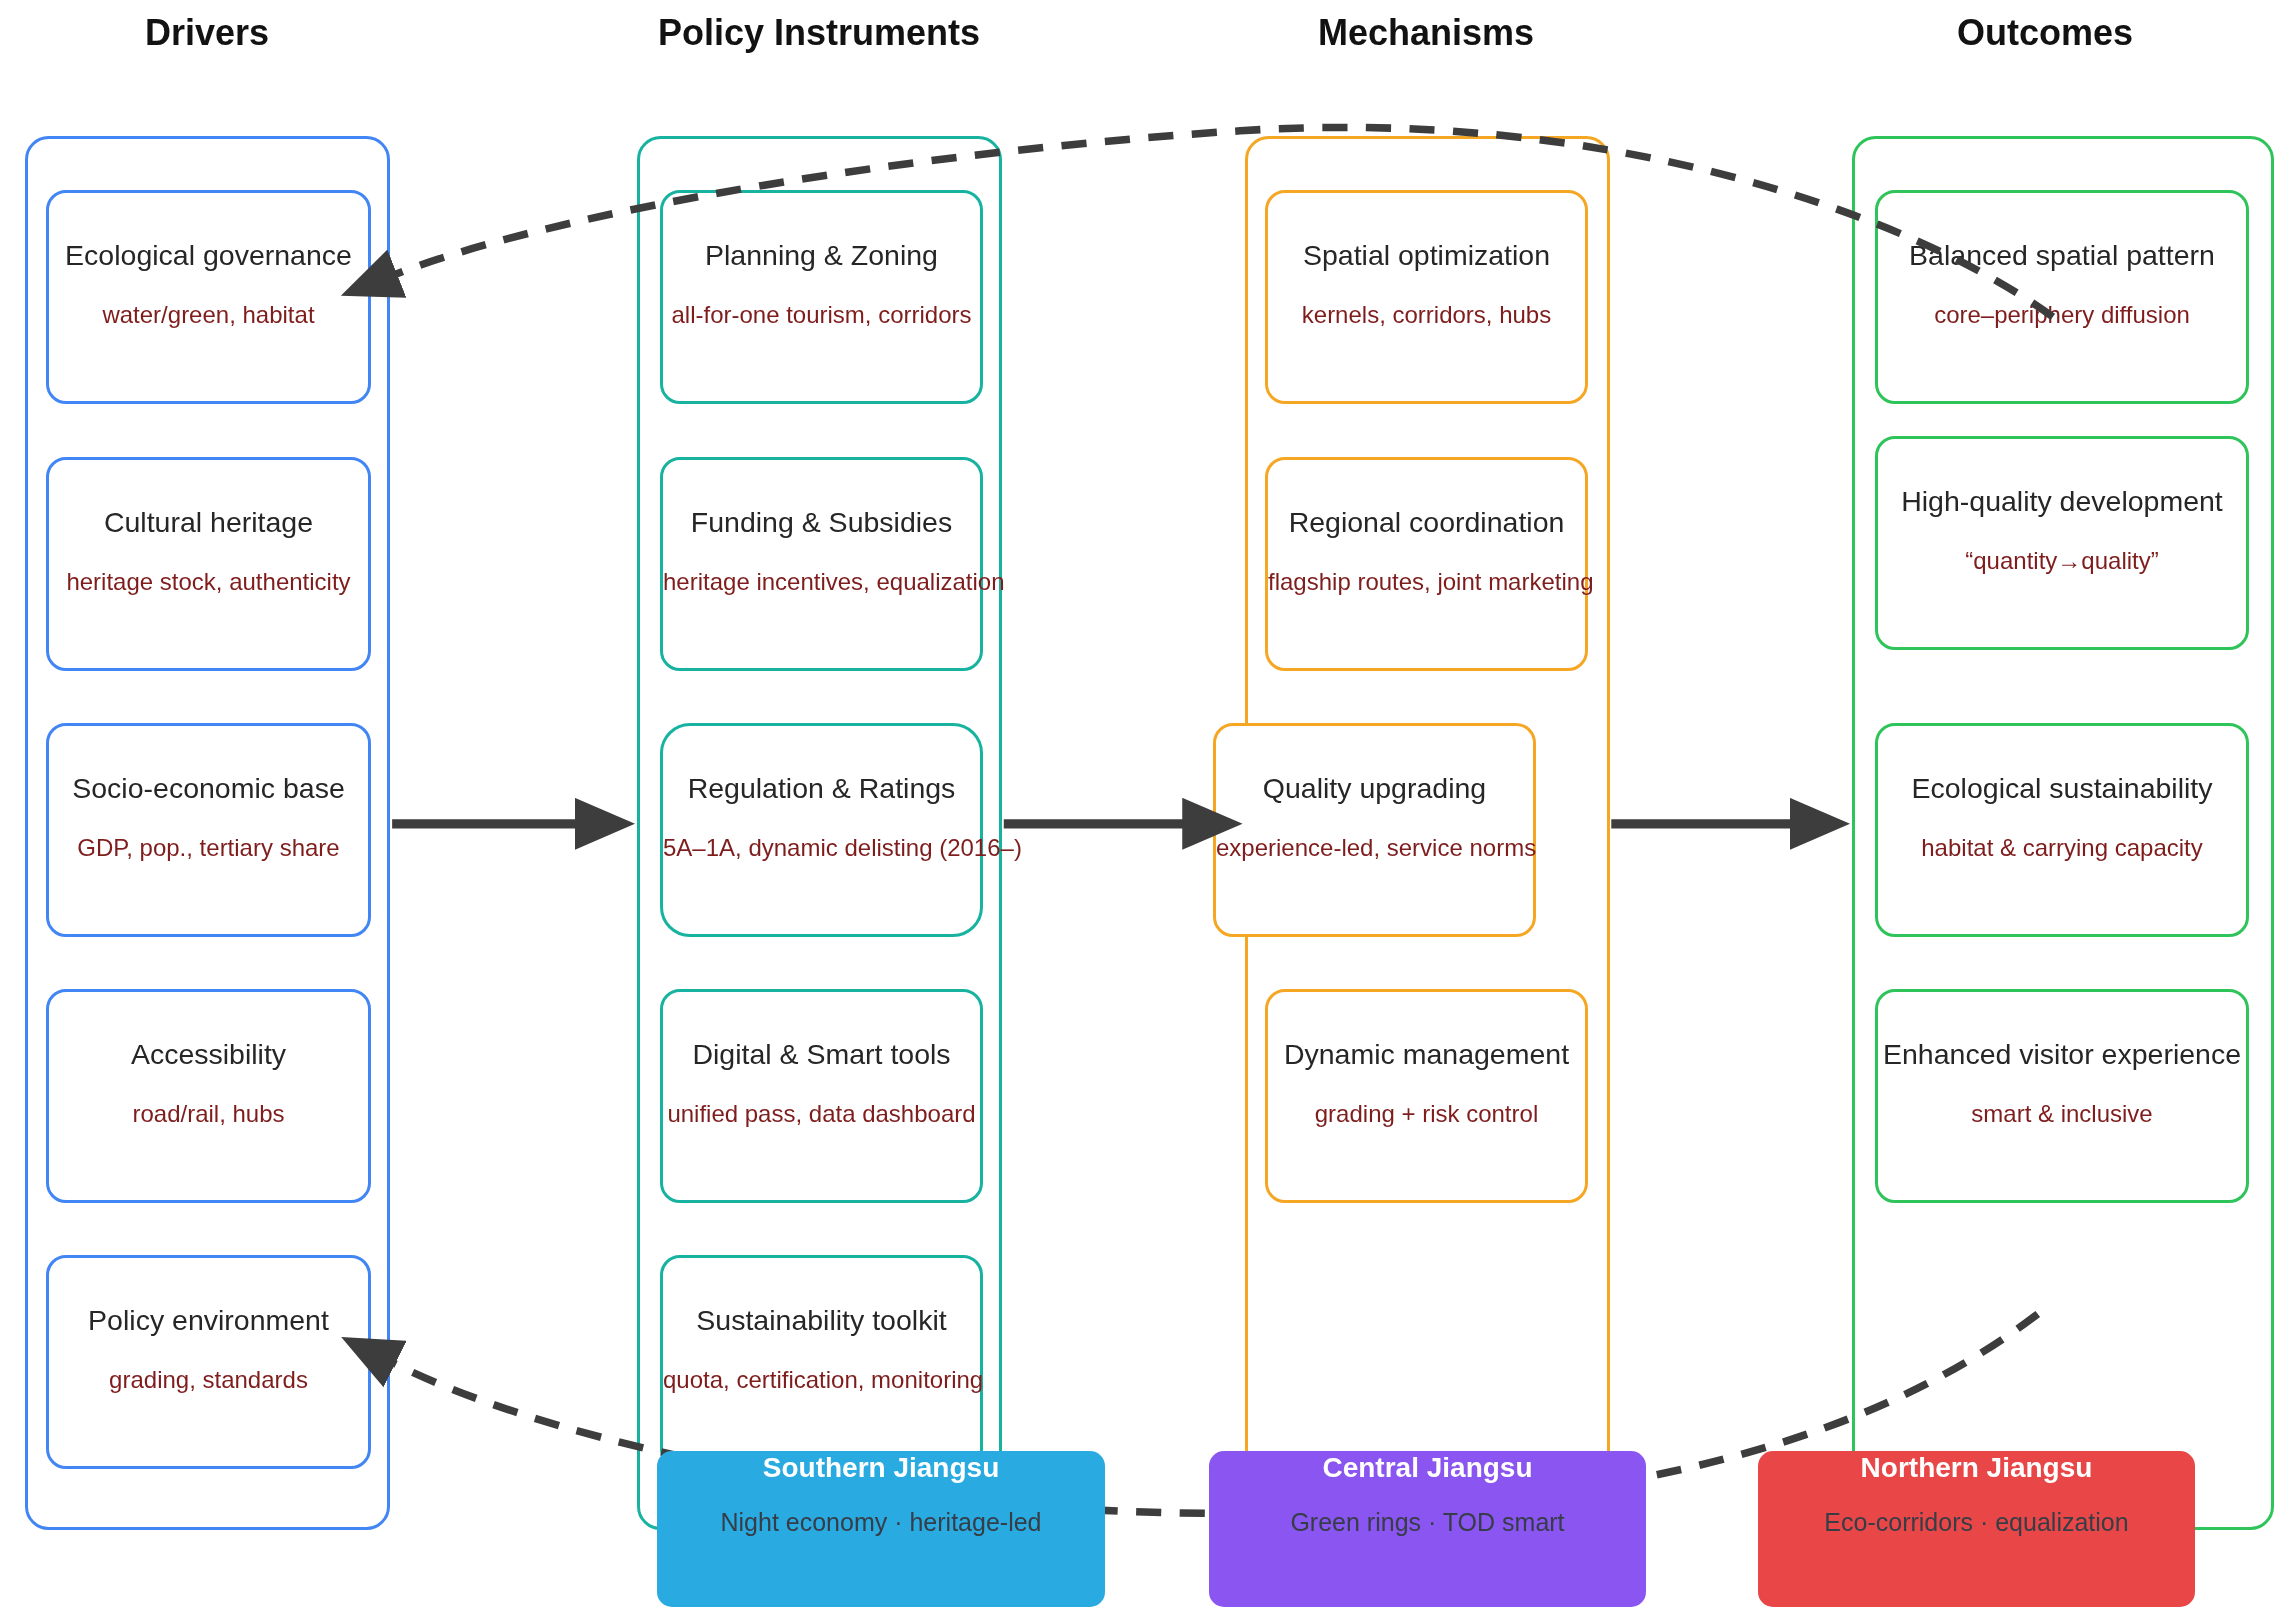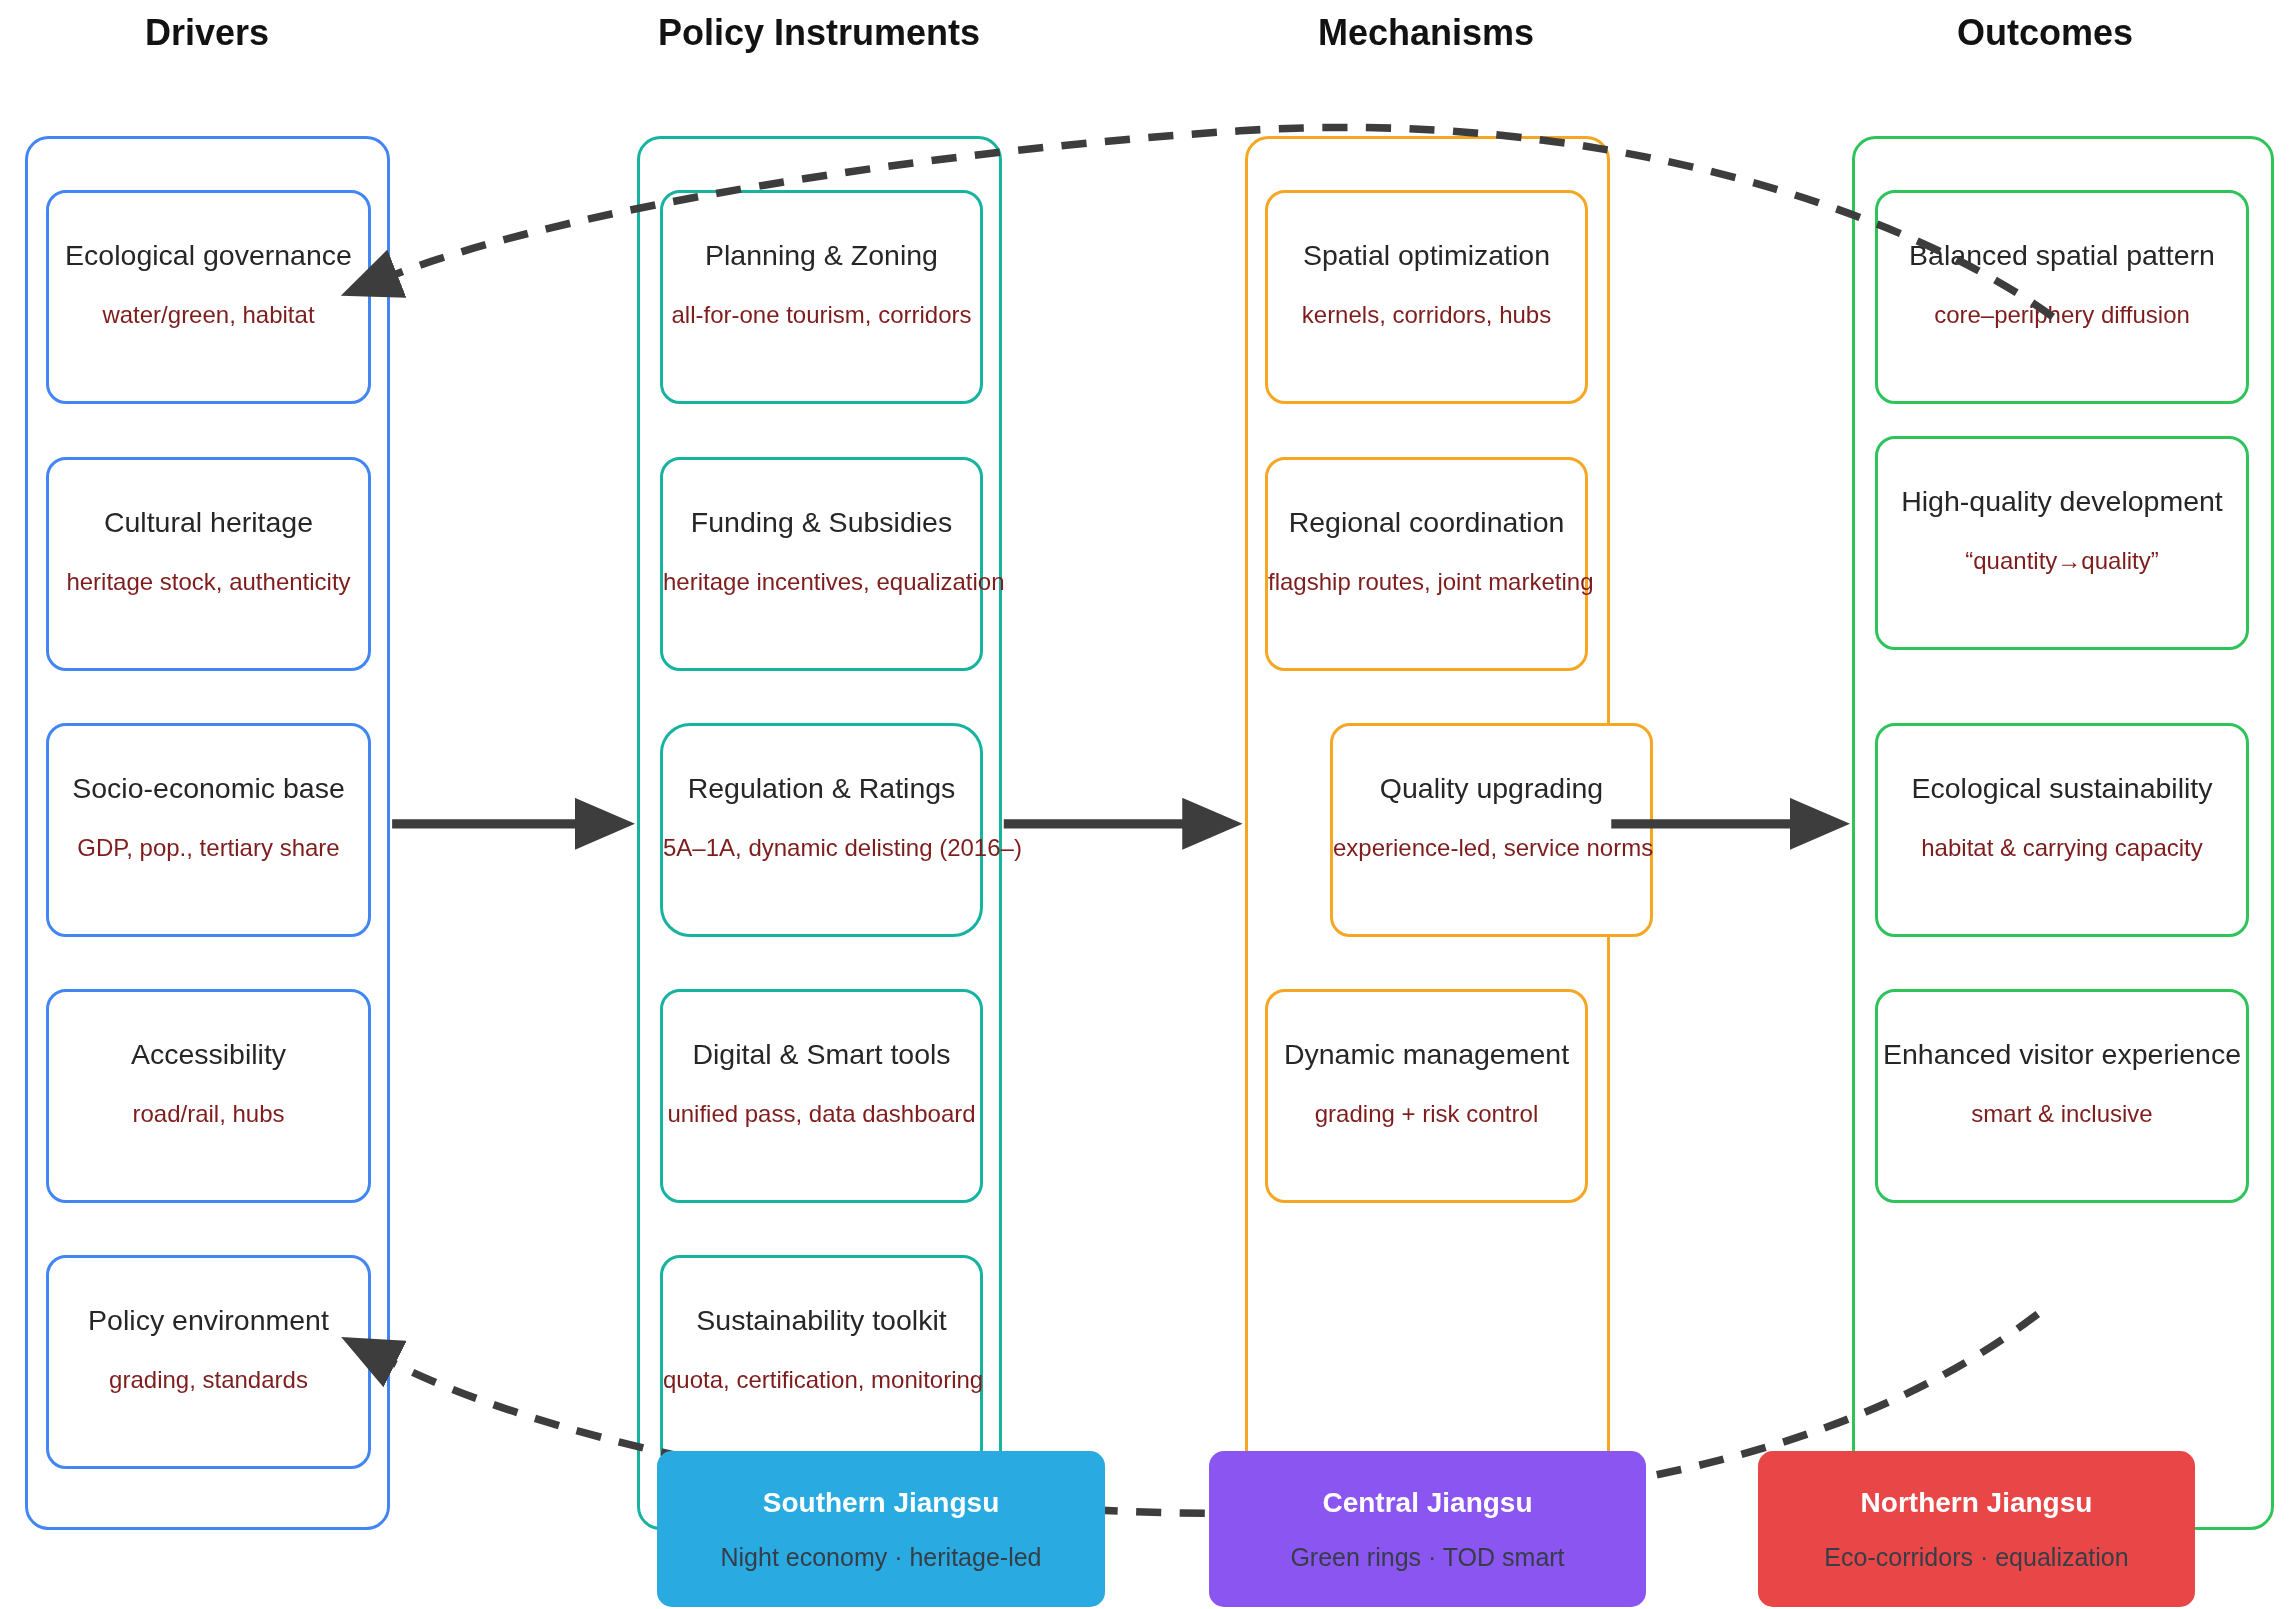--- a/index.html
+++ b/index.html
@@ -27,21 +27,21 @@
   }
   .node .s{
     font-size:24px;line-height:30px;color:#7f1d1d;margin-top:27px;white-space:nowrap;
   }
   .arrow-layer{
     position:absolute;left:0;top:0;width:2295px;height:1609px;z-index:2;
     pointer-events:none;
   }
   .region{
     position:absolute;box-sizing:border-box;border-radius:15px;
-    text-align:center;padding-top:35px;z-index:3;height:156px;top:1451px;
+    text-align:center;z-index:3;height:156px;top:1451px;
   }
   .region .t{
     font-size:28px;line-height:34px;font-weight:bold;color:#ffffff;white-space:nowrap;
   }
   .region .s{
     font-size:25px;line-height:30px;color:#363d47;margin-top:22px;white-space:nowrap;
   }
 </style>
 </head>
 <body>
@@ -99,21 +99,21 @@
 </div>
 
 <div class="node" style="left: 1265px; top: 190px; width: 323px; height: 214px; border-color: rgb(245, 166, 35);">
   <div class="t">Spatial optimization</div>
   <div class="s">kernels, corridors, hubs</div>
 </div>
 <div class="node" style="left: 1265px; top: 457px; width: 323px; height: 214px; border-color: rgb(245, 166, 35);">
   <div class="t">Regional coordination</div>
   <div class="s">flagship routes, joint marketing</div>
 </div>
-<div class="node" style="left: 1330px; top: 723px; width: 323px; height: 214px; border-color: rgb(245, 166, 35);">
+<div class="node" style="left: 1213px; top: 723px; width: 323px; height: 214px; border-color: rgb(245, 166, 35);">
   <div class="t">Quality upgrading</div>
   <div class="s">experience-led, service norms</div>
 </div>
 <div class="node" style="left: 1265px; top: 989px; width: 323px; height: 214px; border-color: rgb(245, 166, 35);">
   <div class="t">Dynamic management</div>
   <div class="s">grading + risk control</div>
 </div>
 
 <div class="node" style="left: 1875px; top: 190px; width: 374px; height: 214px; border-color: rgb(46, 196, 90);">
   <div class="t">Balanced spatial pattern</div>

